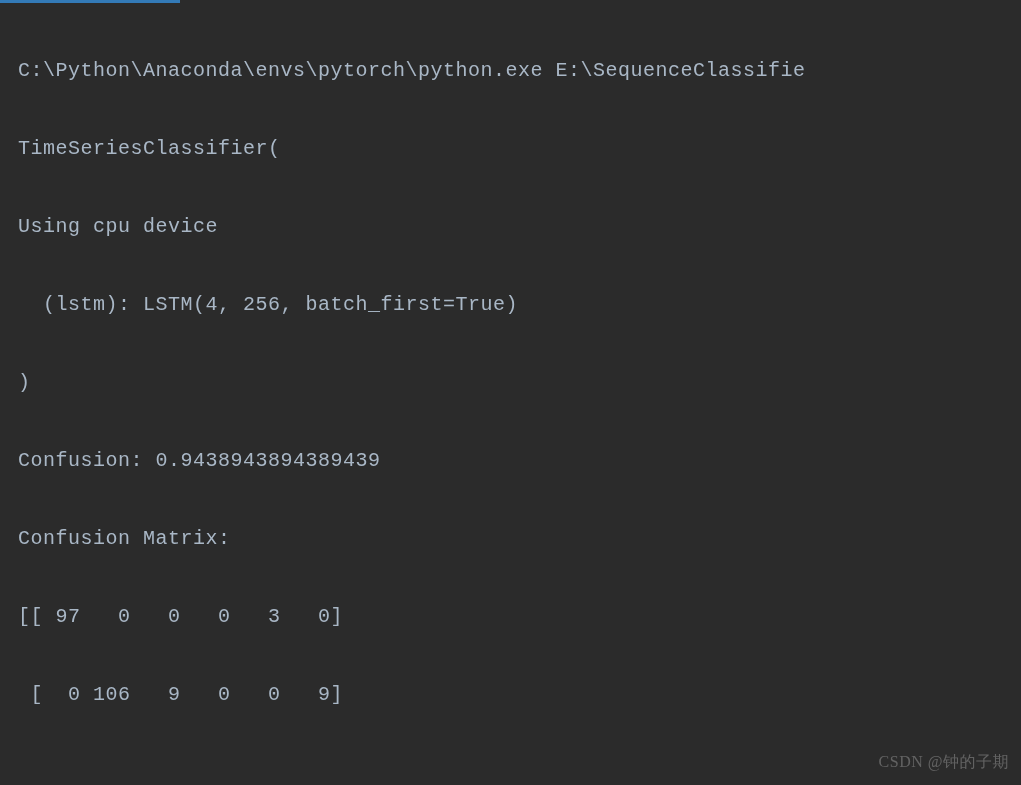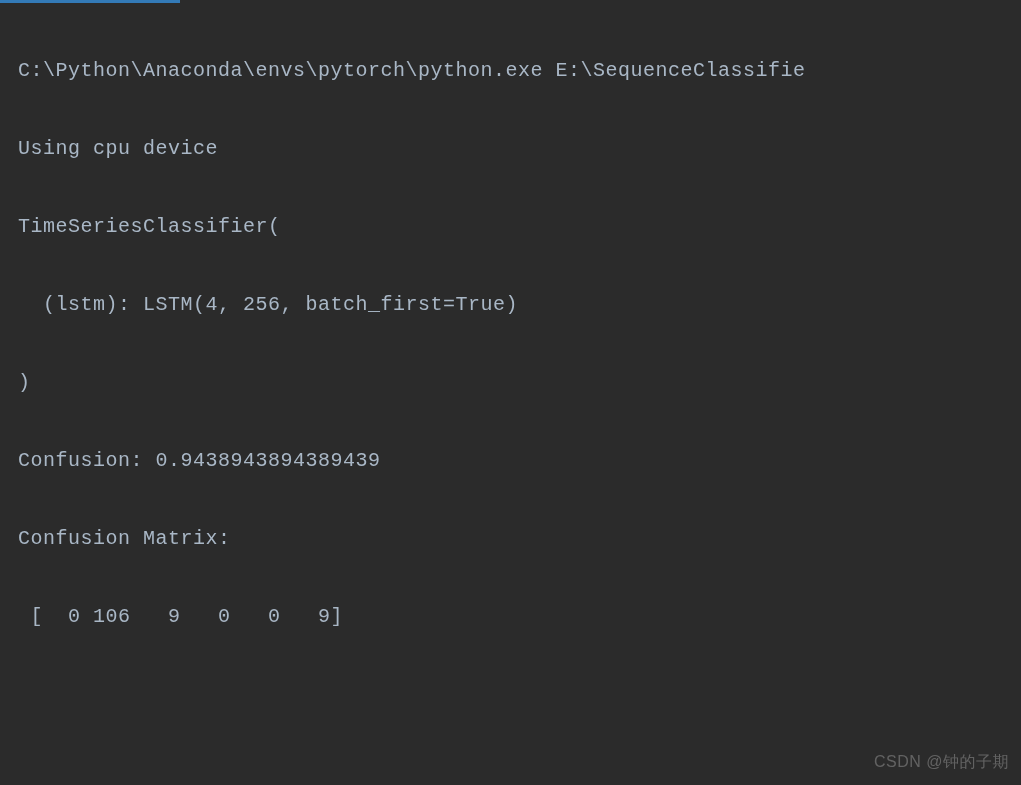--- a/index.html
+++ b/index.html
@@ -30,37 +30,38 @@
       padding: 12px 18px;
       white-space: pre;
       letter-spacing: 0.5px;
     }
     .watermark {
       position: absolute;
       bottom: 8px;
       right: 12px;
       font-size: 16px;
       color: rgba(200, 200, 200, 0.35);
-      font-family: Liberation Sans, sans-serif;
+      font-family: Liberation Serif, serif;
       letter-spacing: 0.5px;
     }
   </style>
 </head>
 <body>
 
 <div class="top-bar"></div>
 
 <div class="terminal-output">
 <div>C:\Python\Anaconda\envs\pytorch\python.exe E:\SequenceClassifie</div>
+<div>TimeSeriesClassifier(</div>
 <div>Using cpu device</div>
-<div>TimeSeriesClassifier(</div>
 <div>  (lstm): LSTM(4, 256, batch_first=True)</div>
 <div>)</div>
 <div><span>Confusion: </span><span>0.9438943894389439</span></div>
 <div>Confusion Matrix:</div>
+<div>[[ 97   0   0   0   3   0]</div>
 <div> [  0 106   9   0   0   9]</div>
 
 
 
 
 
 
 
 </div>
 

